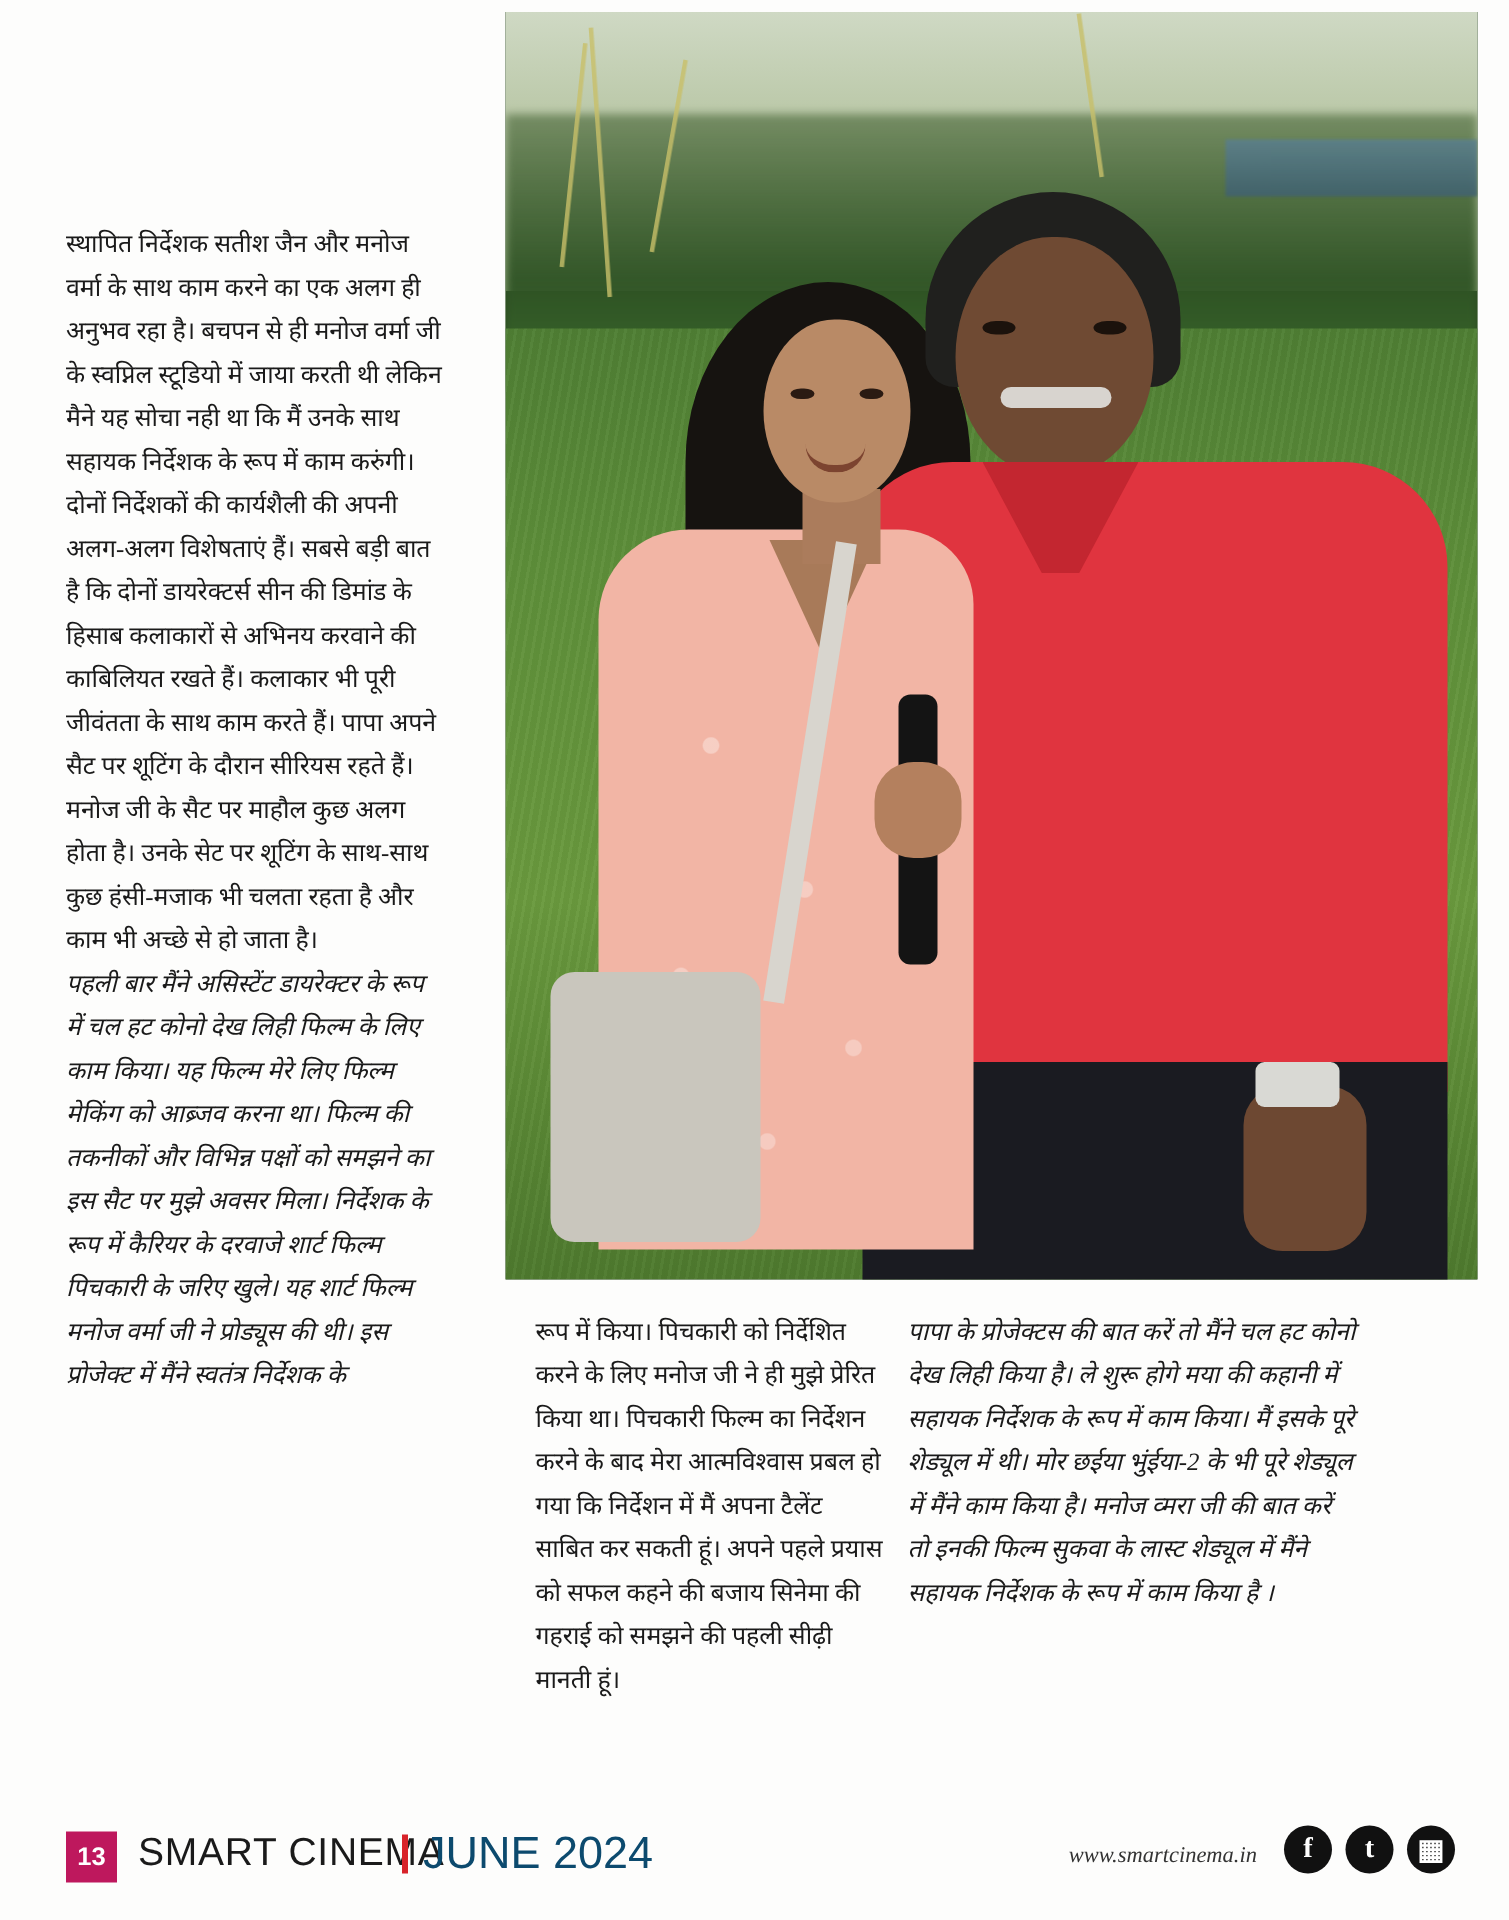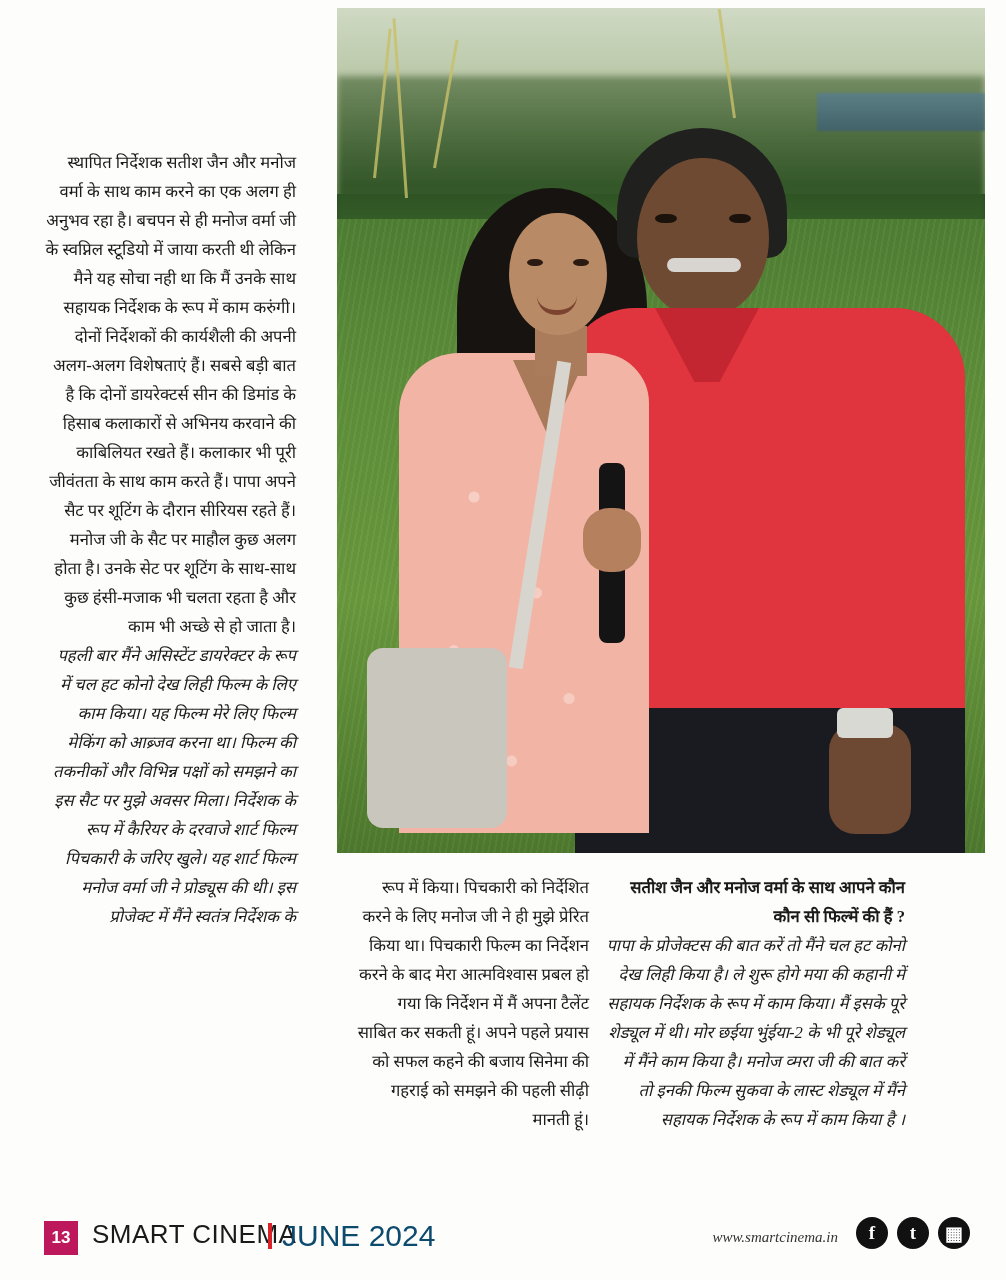--- a/index.html
+++ b/index.html
@@ -210,21 +210,21 @@
 
   
   .col {
     position: absolute;
     color: #1a1a1a;
     font-family: "Liberation Serif", serif;
     font-size: 16.6px;
     line-height: 29px;
     text-align: left;
   }
-  .col p { margin: 0 0 0 0; text-align: right; }
+  .col p { margin: 0 0 0 0; }
   .col p + p { margin-top: 0; }
   .bold { font-weight: bold; }
 
   #col-left {
     left: 44px;
     top: 148px;
     width: 252px;
   }
   #col-mid {
     left: 337px;
@@ -349,21 +349,20 @@
   <div class="col" id="col-left">
     <p>स्थापित निर्देशक सतीश जैन और मनोज वर्मा के साथ काम करने का एक अलग ही अनुभव रहा है। बचपन से ही मनोज वर्मा जी के स्वप्निल स्टूडियो में जाया करती थी लेकिन मैने यह सोचा नही था कि मैं उनके साथ सहायक निर्देशक के रूप में काम करुंगी। दोनों निर्देशकों की कार्यशैली की अपनी अलग-अलग विशेषताएं हैं। सबसे बड़ी बात है कि दोनों डायरेक्टर्स सीन की डिमांड के हिसाब कलाकारों से अभिनय करवाने की काबिलियत रखते हैं। कलाकार भी पूरी जीवंतता के साथ काम करते हैं। पापा अपने सैट पर शूटिंग के दौरान सीरियस रहते हैं। मनोज जी के सैट पर माहौल कुछ अलग होता है। उनके सेट पर शूटिंग के साथ-साथ कुछ हंसी-मजाक भी चलता रहता है और काम भी अच्छे से हो जाता है।</p>
     <p class="a">पहली बार मैंने असिस्टेंट डायरेक्टर के रूप में चल हट कोनो देख लिही फिल्म के लिए काम किया। यह फिल्म मेरे लिए फिल्म मेकिंग को आब्र्जव करना था। फिल्म की तकनीकों और विभिन्न पक्षों को समझने का इस सैट पर मुझे अवसर मिला। निर्देशक के रूप में कैरियर के दरवाजे शार्ट फिल्म पिचकारी के जरिए खुले। यह शार्ट फिल्म मनोज वर्मा जी ने प्रोड्यूस की थी। इस प्रोजेक्ट में मैंने स्वतंत्र निर्देशक के</p>
   </div>
 
   <div class="col" id="col-mid">
     <p>रूप में किया। पिचकारी को निर्देशित करने के लिए मनोज जी ने ही मुझे प्रेरित किया था। पिचकारी फिल्म का निर्देशन करने के बाद मेरा आत्मविश्वास प्रबल हो गया कि निर्देशन में मैं अपना टैलेंट साबित कर सकती हूं। अपने पहले प्रयास को सफल कहने की बजाय सिनेमा की गहराई को समझने की पहली सीढ़ी मानती हूं।</p>
   </div>
 
   <div class="col" id="col-right">
-    <p class="bold">सतीश जैन और मनोज वर्मा के साथ आपने कौन कौन सी फिल्में की हैं ?</p>
     <p class="a">पापा के प्रोजेक्टस की बात करें तो मैंने चल हट कोनो देख लिही किया है। ले शुरू होगे मया की कहानी में सहायक निर्देशक के रूप में काम किया। मैं इसके पूरे शेड्यूल में थी। मोर छईया भुंईया-2 के भी पूरे शेड्यूल में मैंने काम किया है। मनोज व्मरा जी की बात करें तो इनकी फिल्म सुकवा के लास्ट शेड्यूल में मैंने सहायक निर्देशक के रूप में काम किया है  ।</p>
   </div>
 
   <div class="footer">
     <div class="pagebox">13</div>
     <div class="brand">SMART CINEMA</div>
     <div class="sep"></div>
     <div class="issue">JUNE 2024</div>
     <div class="weburl">www.smartcinema.in</div>
     <div class="social">

